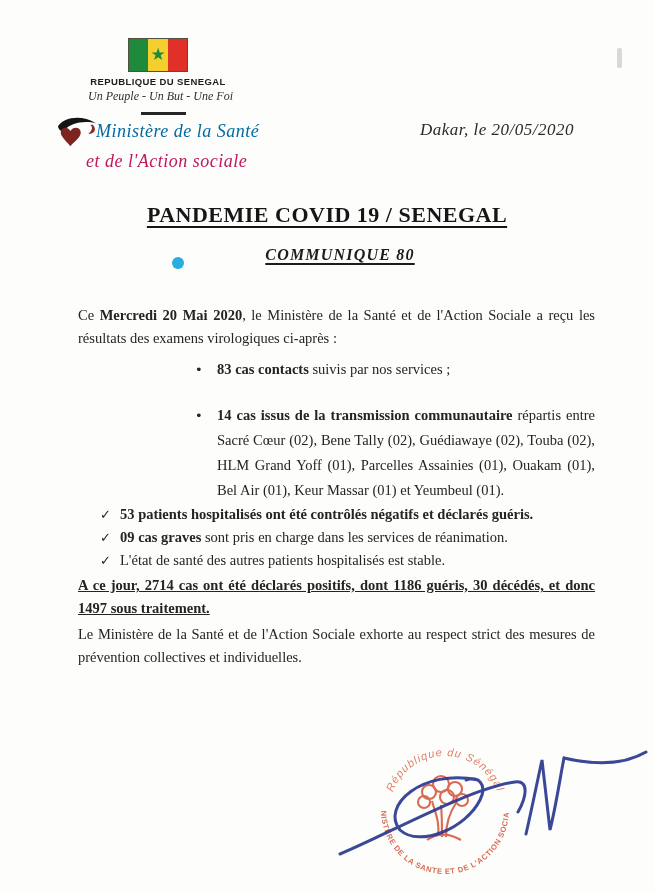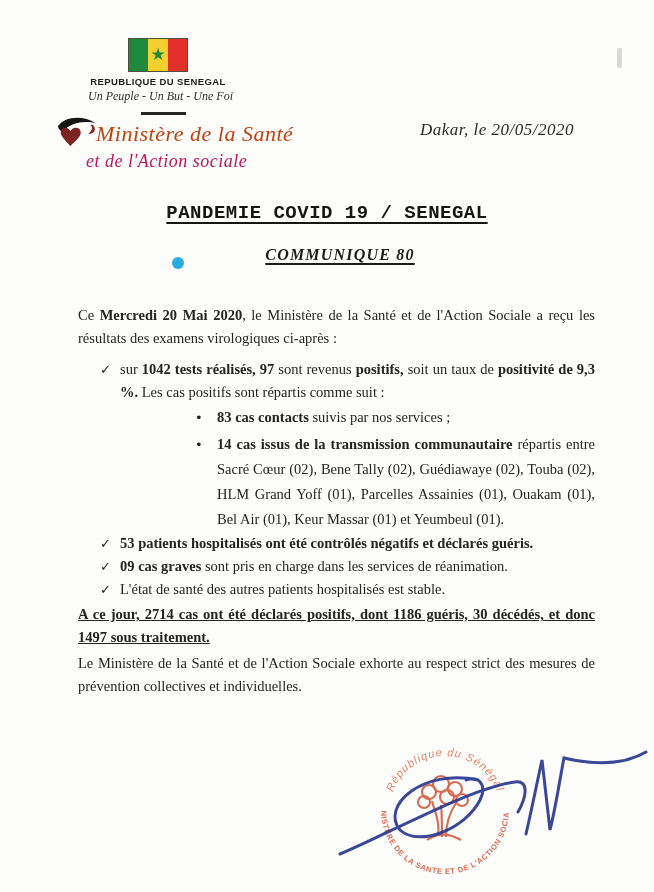--- a/index.html
+++ b/index.html
@@ -11,43 +11,43 @@
   
   .flag-block{position:absolute; left:88px; top:38px; width:140px; text-align:center;}
   .flag{position:relative; width:60px; height:34px; margin:0 auto; border:1px solid #50503f; display:flex; box-sizing:border-box;}
   .flag .stripe{flex:1;}
   .stripe.g{background:#1f8a3b;} .stripe.y{background:#f4d02f;} .stripe.r{background:#e03128;}
   .flag .star{position:absolute; left:0; right:0; top:4px; text-align:center; font-size:17px; line-height:24px; color:#1f8a3b;}
   .republic{margin-top:4px; font-family:"Liberation Sans", sans-serif; font-weight:bold; font-size:9.5px; letter-spacing:0.4px; color:#1c1c1c; white-space:nowrap;}
   .motto{margin-top:2px; font-style:italic; font-size:12px; color:#2e2e2e; white-space:nowrap;}
   .header-divider{position:absolute; left:141px; top:112px; width:45px; height:3px; background:#262626;}
   .ministry-logo{position:absolute; left:56px; top:115px;}
-  .ministry-line1{position:absolute; left:96px; top:121px; font-style:italic; font-size:22px; color:#c2410c; letter-spacing:0.5px;}
+  .ministry-line1{position:absolute; left:96px; top:121px; font-style:italic; font-size:18px; color:#0369a1; letter-spacing:0.5px;}
   .ministry-line2{position:absolute; left:86px; top:151px; font-style:italic; font-size:18px; color:#be185d; letter-spacing:0.5px;}
   .dateline{position:absolute; left:420px; top:120px; font-style:italic; font-size:17px; color:#2b2b2b; letter-spacing:0.5px;}
   .smudge{position:absolute; left:617px; top:48px; width:5px; height:20px; background:#b9b9b9; opacity:.55; border-radius:2px;}
   
   .title{position:absolute; left:0; top:202px; width:100%; text-align:center;}
-  .title span{font-family:Liberation Mono, monospace; font-weight:bold; font-size:19px; letter-spacing:0.5px; color:#161616;
+  .title span{font-family:Liberation Serif, serif; font-weight:bold; font-size:22px; letter-spacing:0.5px; color:#161616;
     text-decoration:underline; text-decoration-thickness:2px; text-underline-offset:4px;}
   .subtitle{position:absolute; left:13px; top:246px; width:100%; text-align:center;}
   .subtitle span{font-weight:bold; font-style:italic; font-size:16px; letter-spacing:1.2px; color:#1d1d1d;
     text-decoration:underline; text-decoration-thickness:1.5px; text-underline-offset:3px;}
   .blue-dot{position:absolute; left:172px; top:257px; width:12px; height:12px; border-radius:50%; background:#29ace0;}
   
   main{position:absolute; left:0; top:304px; width:652px;}
   .p{margin:0 57px 0 78px; font-size:14.5px; line-height:23px; text-align:justify;}
   .b{font-weight:bold;}
   .intro{margin-bottom:8px;}
   .chk{margin:0 57px 0 100px; padding-left:20px; text-indent:-20px; font-size:14.5px; line-height:23px; text-align:justify;}
   .chk.first{margin-bottom:2px;}
   .mark{display:inline-block; width:20px; text-indent:0; font-family:"DejaVu Sans", sans-serif; font-size:13px;}
   .bul{margin:0 57px 0 195px; padding-left:22px; text-indent:-22px; font-size:14.5px; line-height:23px;}
   .bul .mark{width:22px;}
-  .bul.one{margin-bottom:3px;}
+  .bul.one{margin-bottom:22px;}
   .bul.two{line-height:25px; text-align:justify; margin-bottom:0;}
   .totals{font-weight:bold; margin-top:2px;text-decoration:underline;}
   .closing{margin-top:3px;}
   
   .stamp-area{position:absolute; left:328px; top:740px; width:326px; height:152px;}
 </style>
 </head>
 <body>
 
 <div class="page">
@@ -75,21 +75,20 @@
 
   <div class="dateline">Dakar, le 20/05/2020</div>
 
   <div class="title"><span>PANDEMIE COVID 19 / SENEGAL</span></div>
   <div class="subtitle"><span>COMMUNIQUE 80</span></div>
   <div class="blue-dot"></div>
 
   <main>
     <div class="p intro"><span>Ce </span><span class="b">Mercredi 20 Mai 2020</span><span>, le Ministère de la Santé et de l'Action Sociale a reçu les résultats des examens virologiques ci-après :</span></div>
 
-    <div class="chk first"><span class="mark">✓</span><span><span>sur </span><span class="b">1042 tests réalisés, 97</span><span> sont revenus </span><span class="b">positifs,</span><span> soit un taux de </span><span class="b">positivité de 9,3 %.</span><span> Les cas positifs sont répartis comme suit :</span></span></div>
 
     <div class="bul one"><span class="mark">•</span><span><span class="b">83 cas contacts</span><span> suivis par nos services ;</span></span></div>
 
     <div class="bul two"><span class="mark">•</span><span><span class="b">14 cas issus de la transmission communautaire</span><span> répartis entre Sacré Cœur (02), Bene Tally (02), Guédiawaye (02), Touba (02), HLM Grand Yoff (01), Parcelles Assainies (01), Ouakam (01), Bel Air (01), Keur Massar (01) et Yeumbeul (01).</span></span></div>
 
     <div class="chk"><span class="mark">✓</span><span><span class="b">53 patients hospitalisés ont été contrôlés négatifs et déclarés guéris.</span></span></div>
     <div class="chk"><span class="mark">✓</span><span><span class="b">09 cas graves</span><span> sont pris en charge dans les services de réanimation.</span></span></div>
     <div class="chk"><span class="mark">✓</span><span><span>L'état de santé des autres patients hospitalisés est stable.</span></span></div>
 
     <div class="p totals"><span class="b">A ce jour, 2714 cas ont été déclarés positifs, dont 1186 guéris, 30 décédés, et donc 1497 sous traitement.</span></div>

